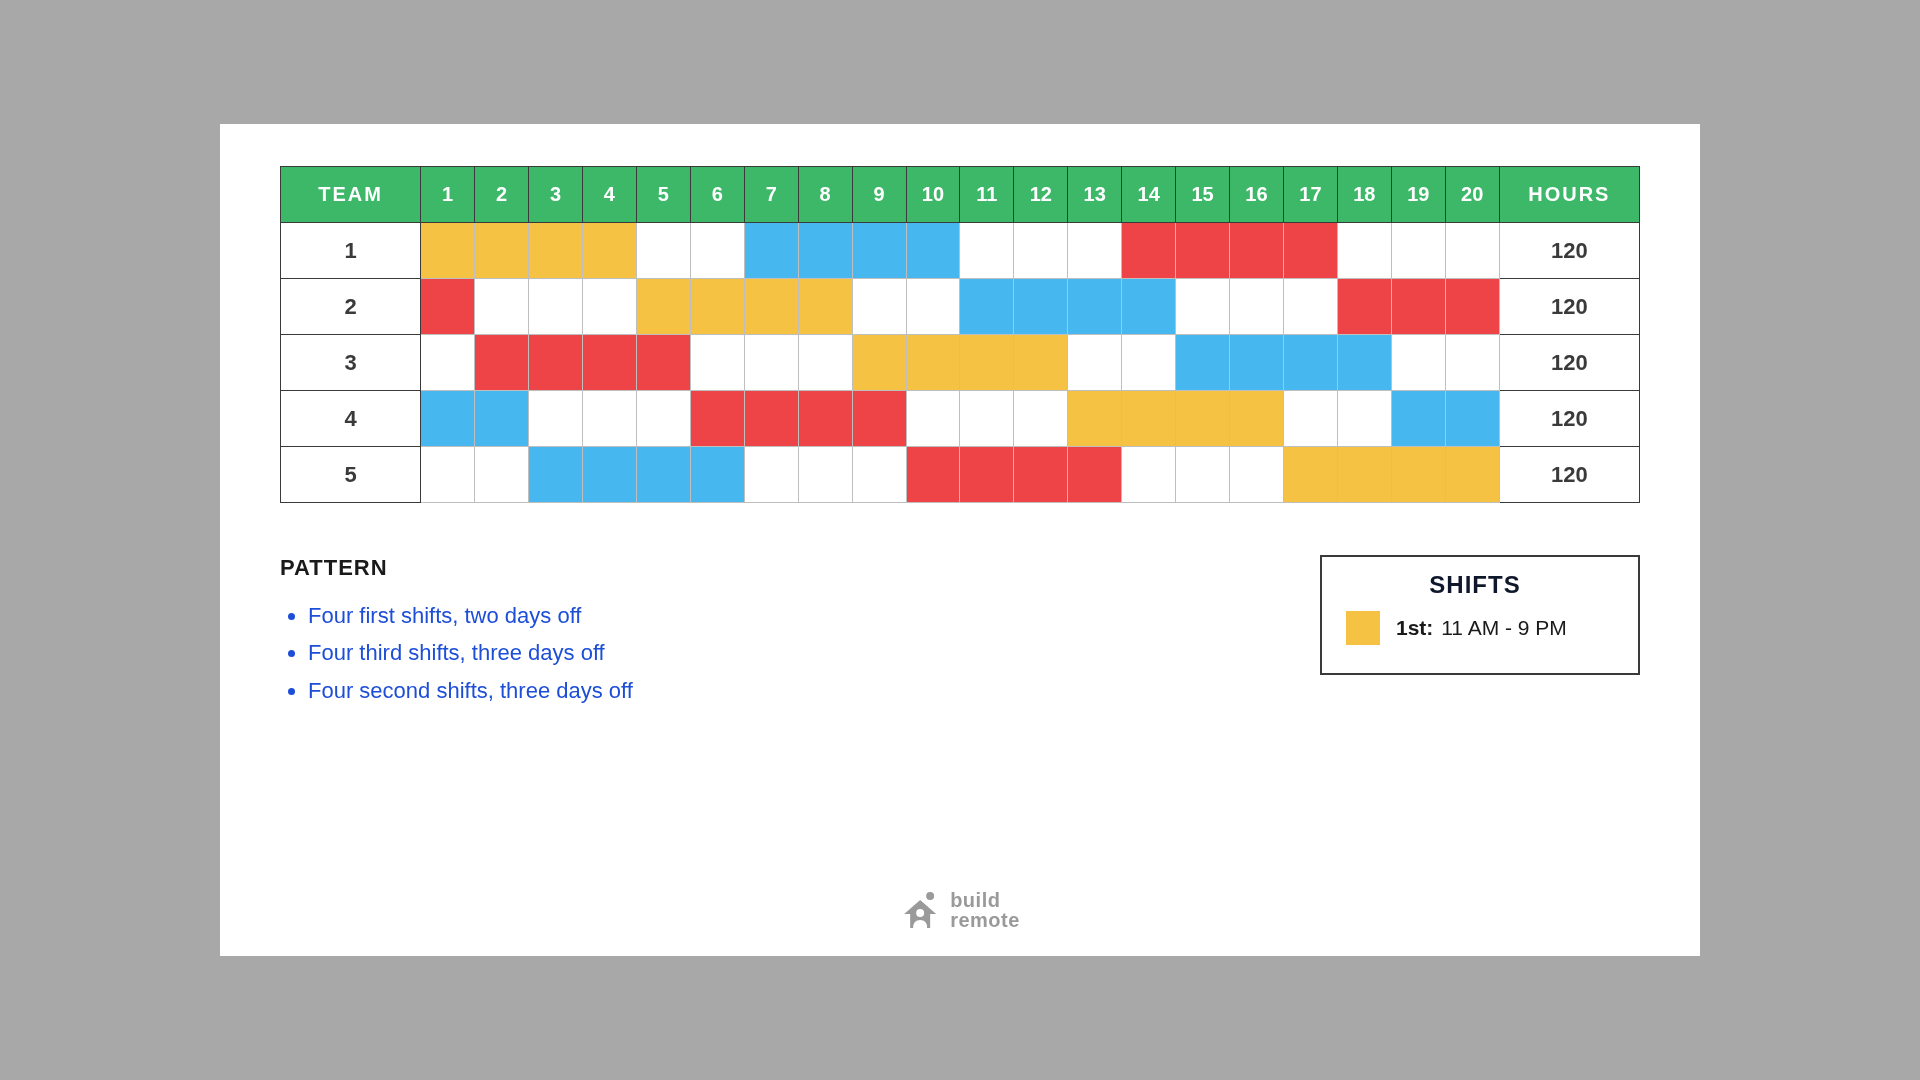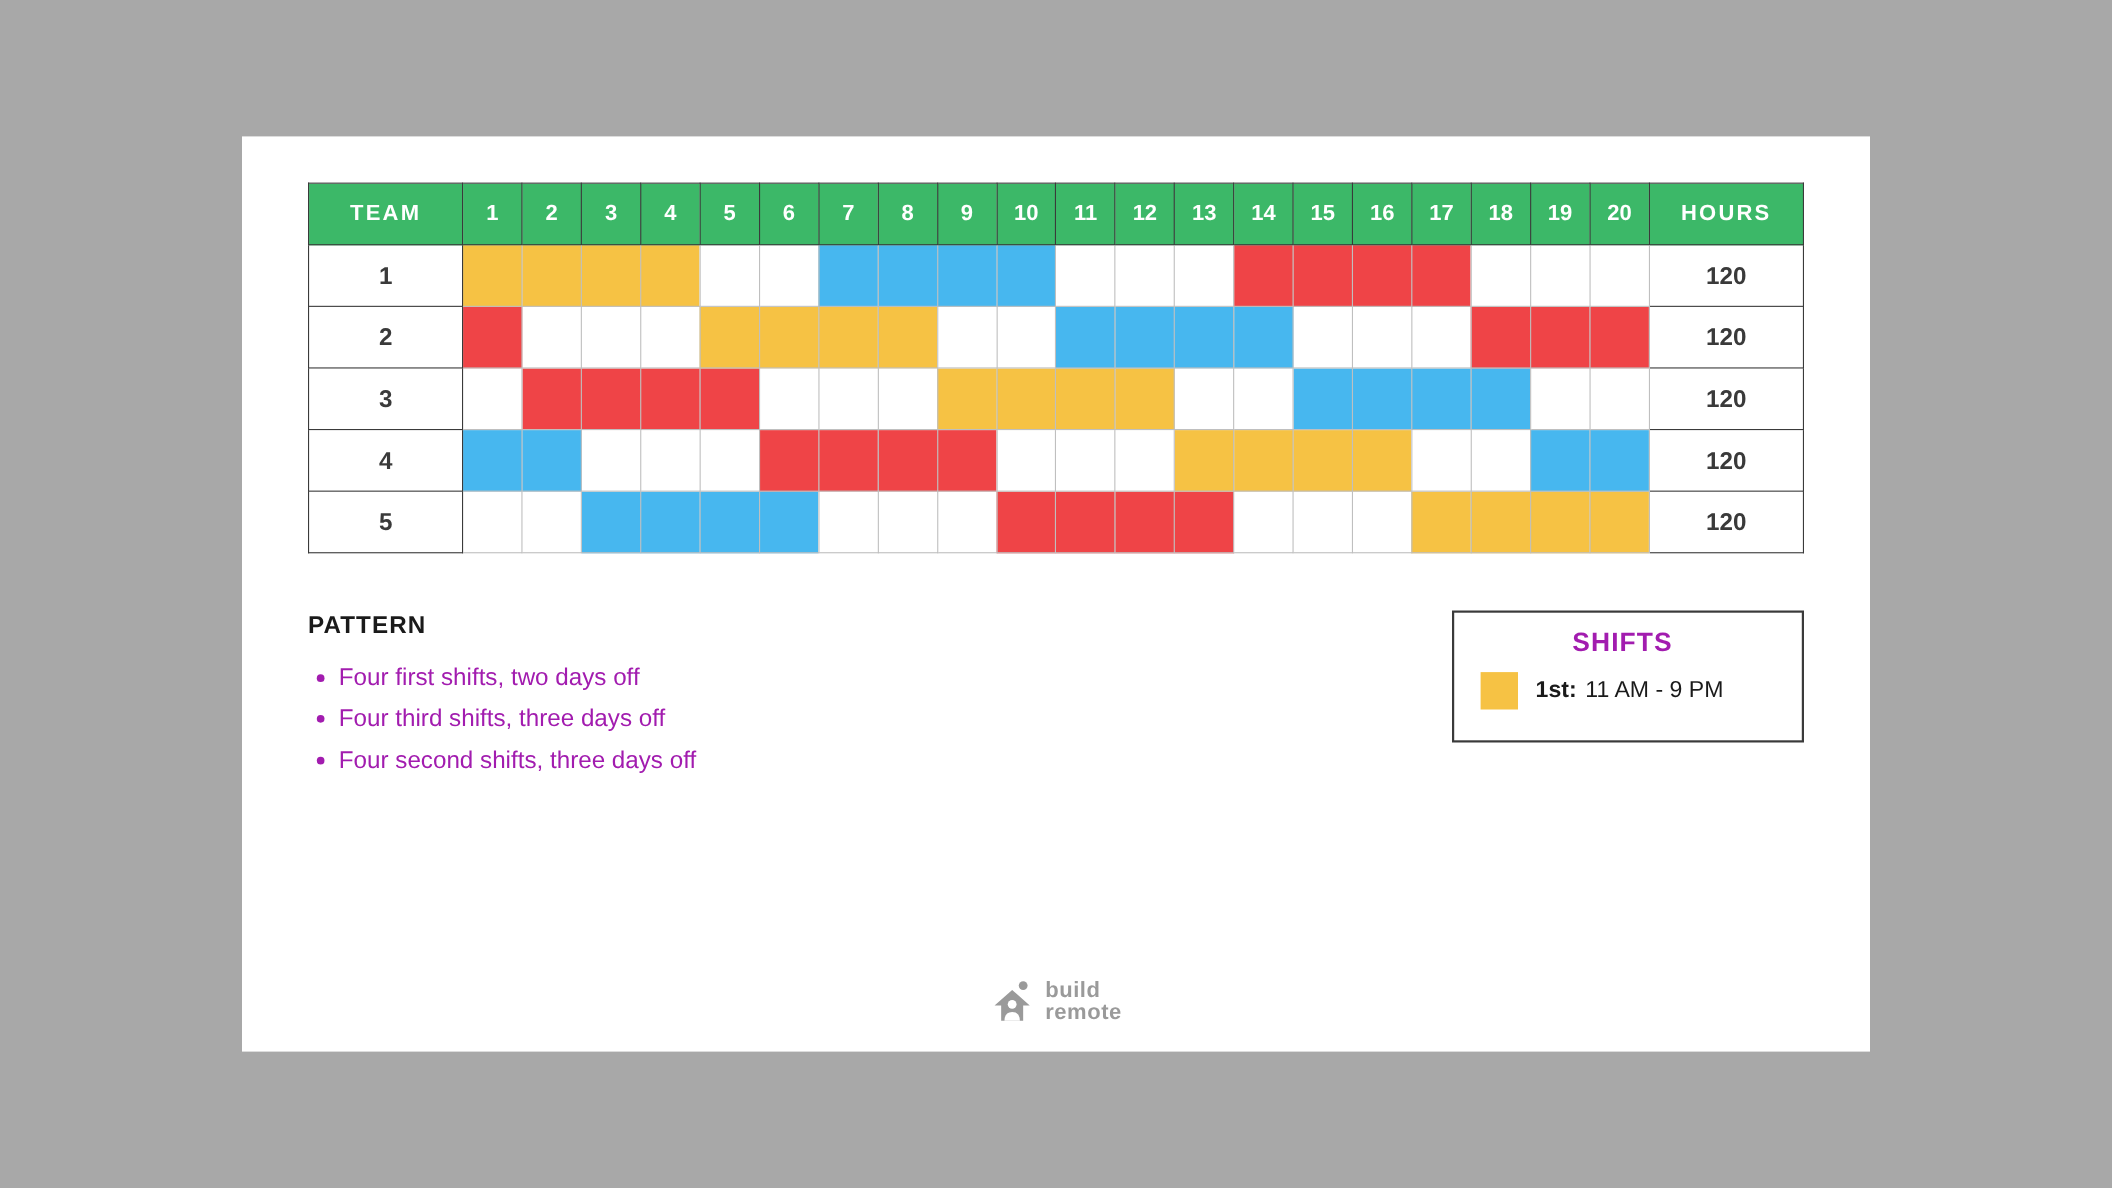--- a/index.html
+++ b/index.html
@@ -76,34 +76,34 @@
   .pattern h2 {
     font-size: 22px;
     font-weight: 800;
     letter-spacing: 1px;
     color: #1a1a1a;
     margin-bottom: 16px;
   }
   .pattern ul {
     padding-left: 28px;
     font-size: 22px;
-    color: #a21caf;
+    color: #1d4ed8;
     line-height: 1.7;
   }
   .legend {
     border: 2px solid #3a3a3a;
     padding: 14px 34px 18px 24px;
     min-width: 320px;
   }
   .legend h2 {
     text-align: center;
     font-size: 24px;
     font-weight: 800;
     letter-spacing: 1px;
-    color: #a21caf;
+    color: #0f172a;
     margin-bottom: 12px;
   }
   .legend-row {
     display: flex;
     align-items: center;
     gap: 16px;
     margin: 10px 0;
     font-size: 21px;
     color: #1a1a1a;
   }

